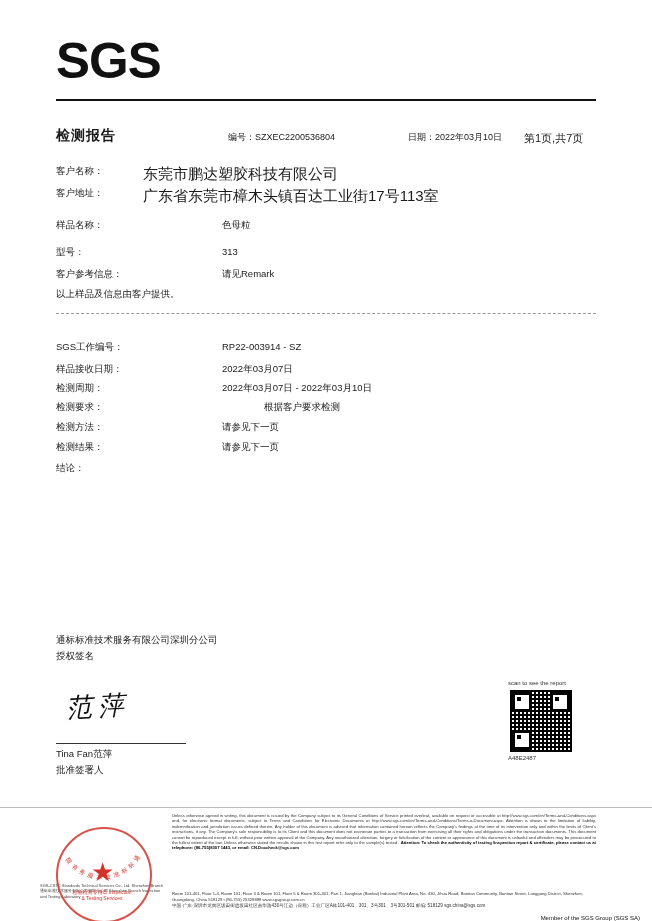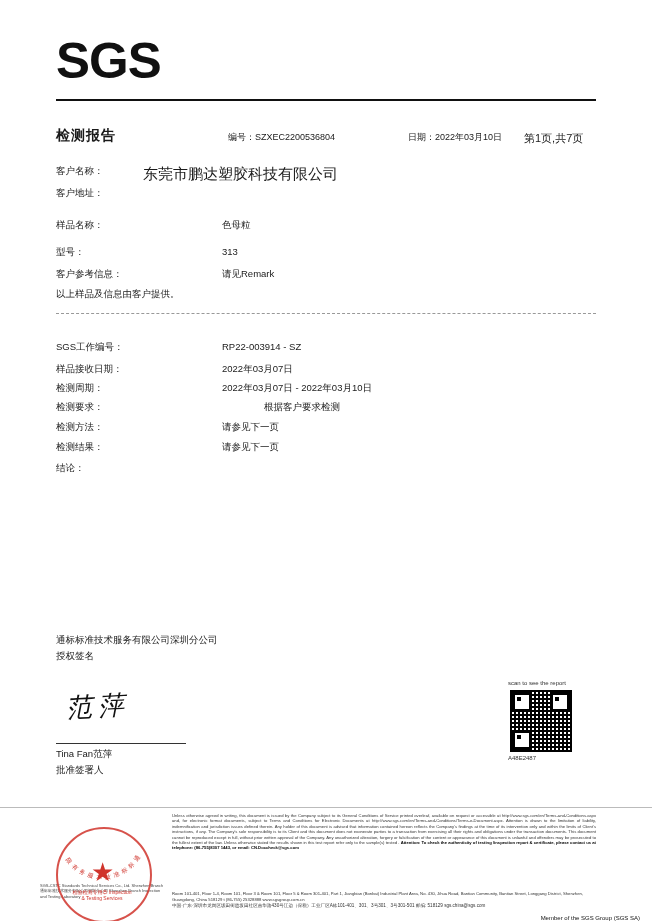--- a/index.html
+++ b/index.html
@@ -318,20 +318,21 @@
   </div>
   <div class="hdr-date">
     <span>日期：</span><span>2022年03月10日</span>
   </div>
   <div class="hdr-page">第1页,共7页</div>
 
   <div class="flabel" style="top:158px;">客户名称：</div>
   <div class="fvalue" style="top:158px;">东莞市鹏达塑胶科技有限公司</div>
 
   <div class="flabel" style="top:180px;">客户地址：</div>
+  <div class="fvalue" style="top:180px;">广东省东莞市樟木头镇百达工业街17号113室</div>
 
   <div class="flabel" style="top:212px;">样品名称：</div>
   <div class="fvalue2" style="top:212px;">色母粒</div>
 
   <div class="flabel" style="top:239px;">型号：</div>
   <div class="fvalue2" style="top:239px;">313</div>
 
   <div class="flabel" style="top:261px;">客户参考信息：</div>
   <div class="fvalue2" style="top:261px;">请见Remark</div>
 

